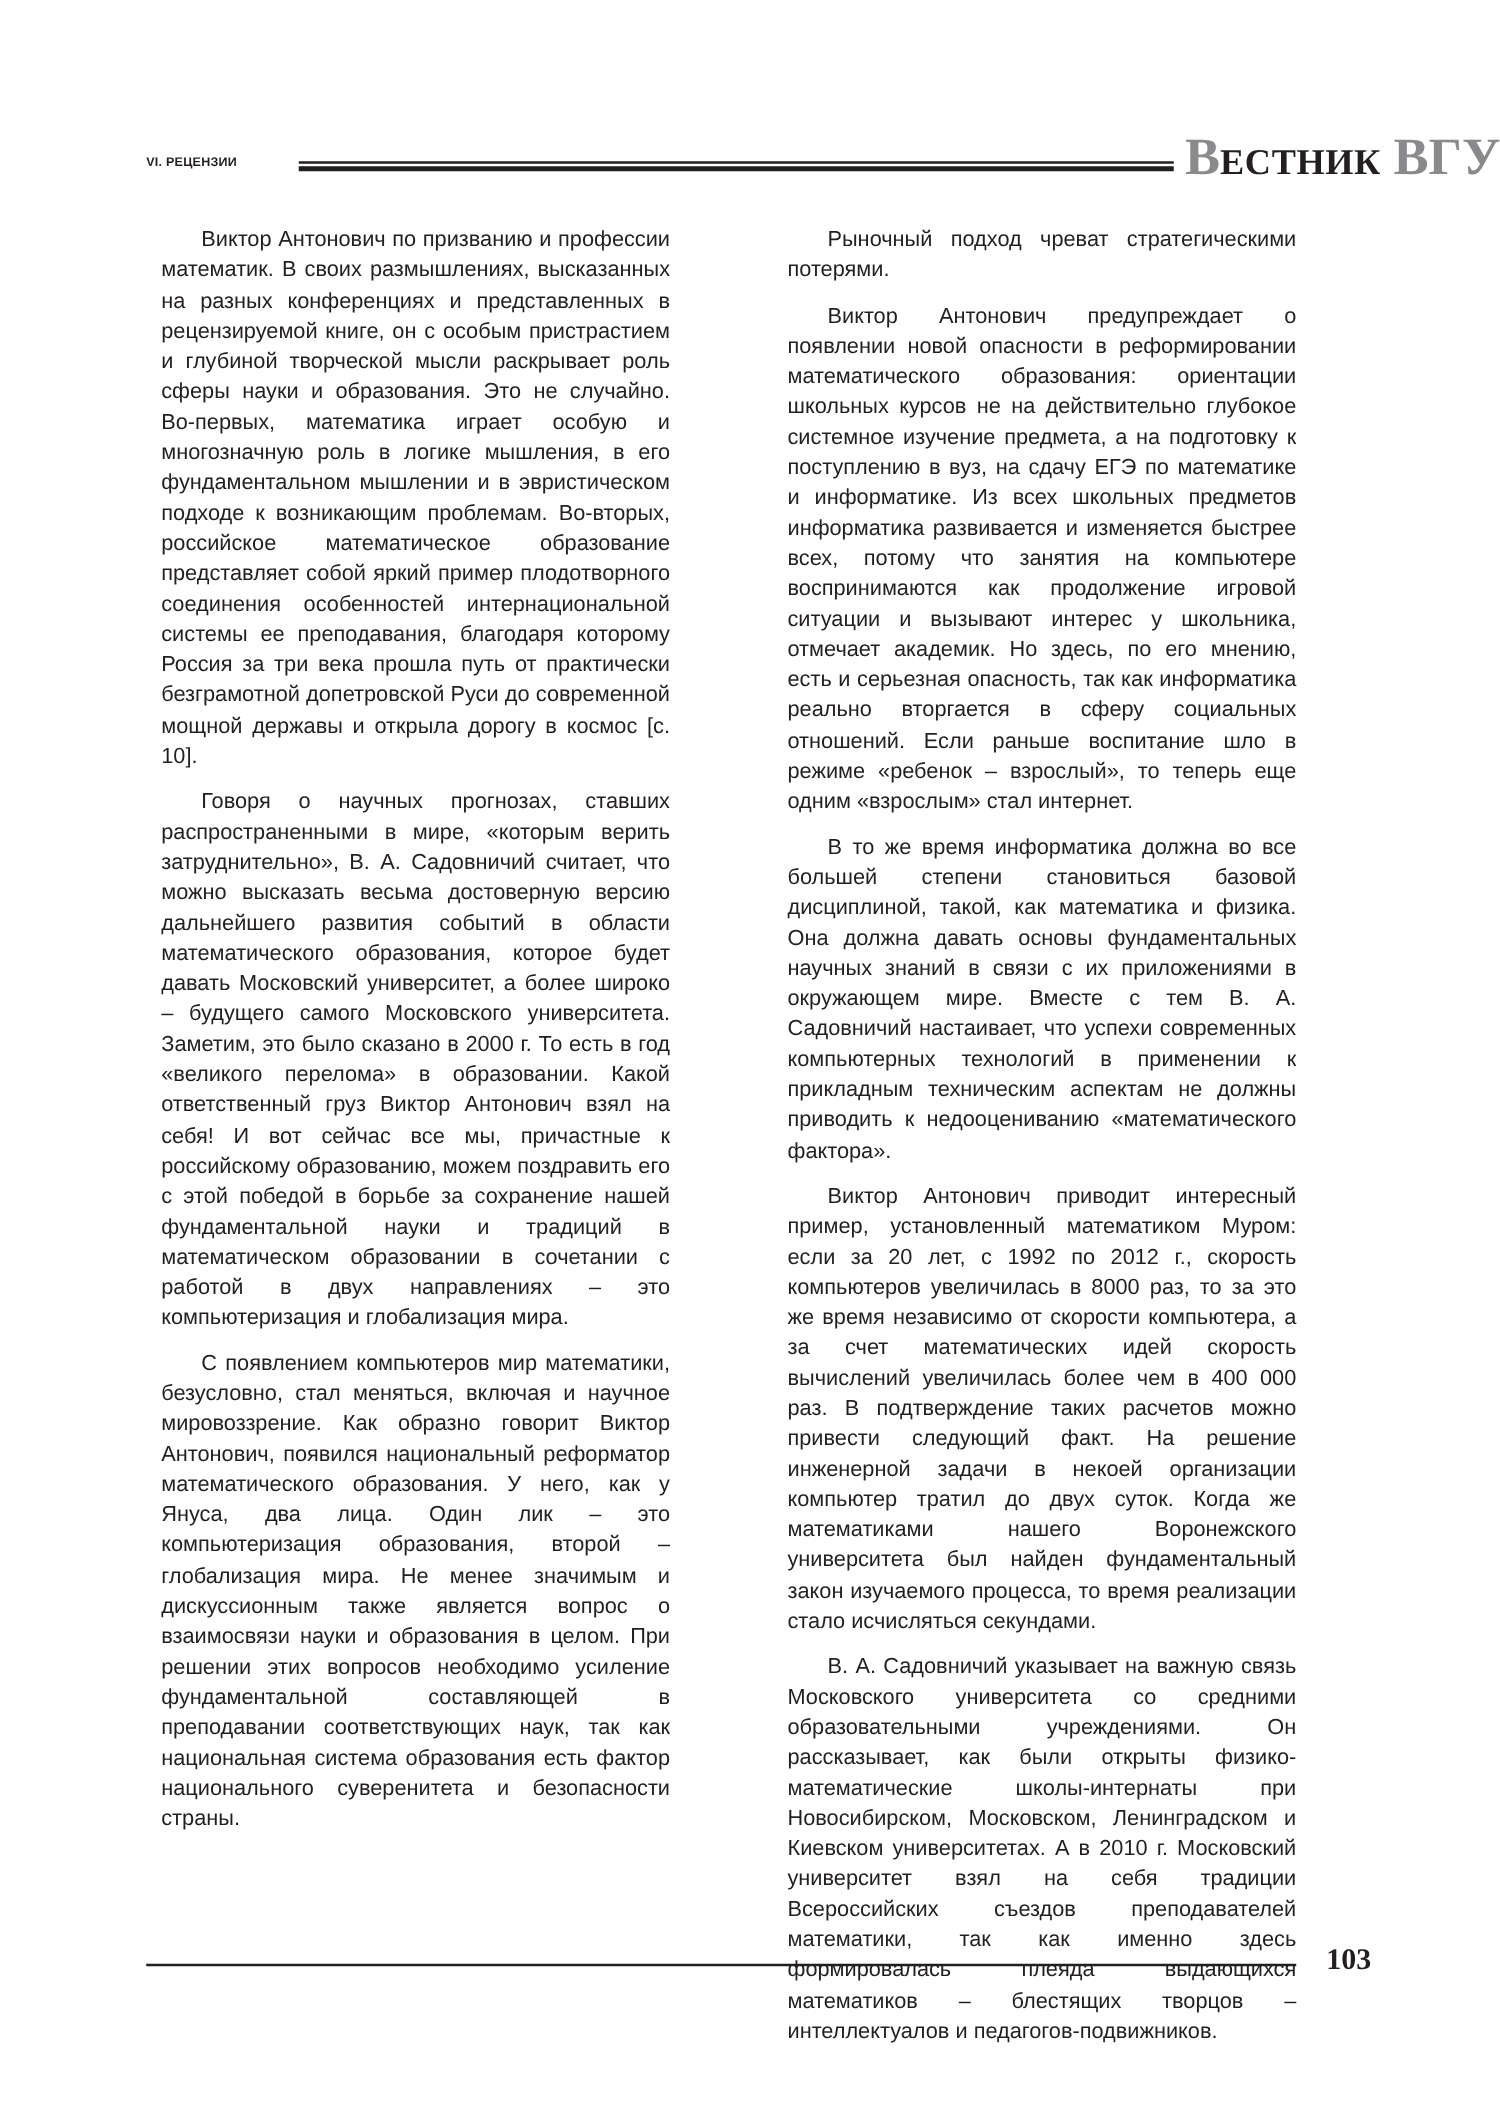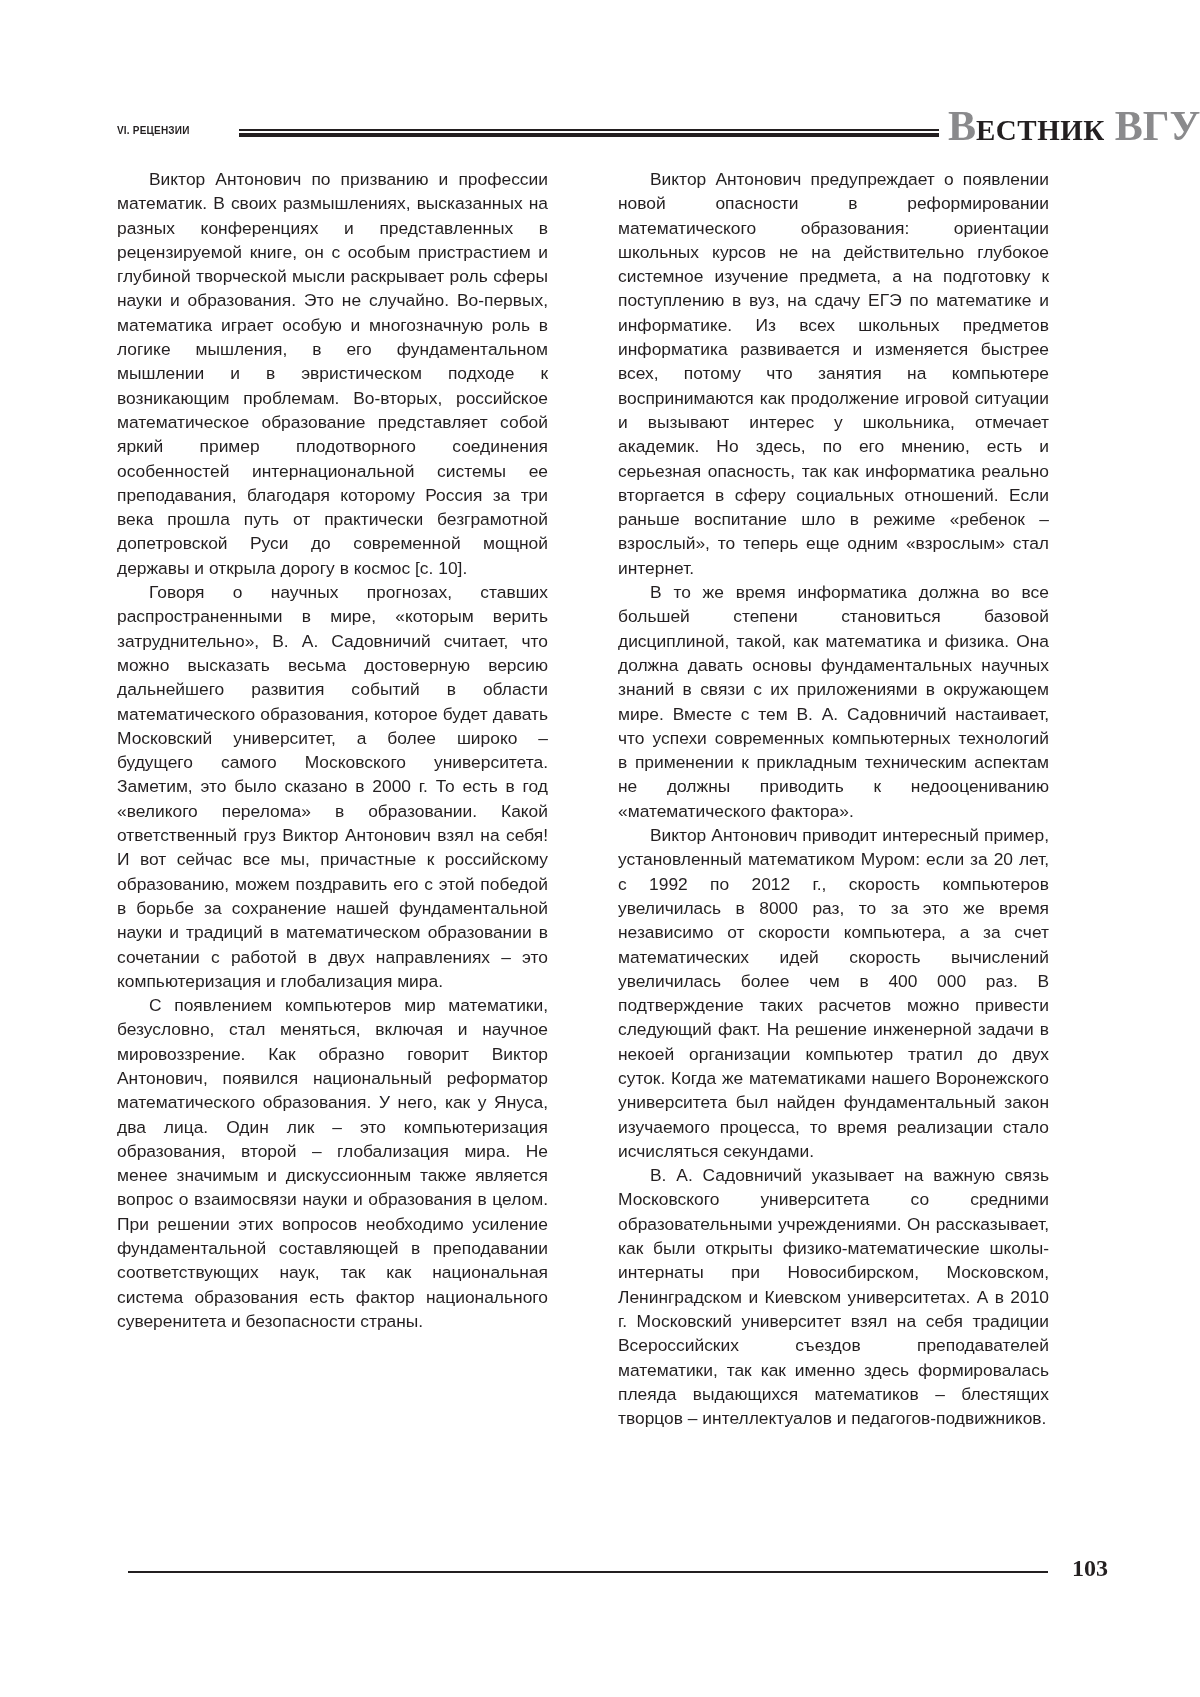--- a/index.html
+++ b/index.html
@@ -11,23 +11,23 @@
   .header-rule::before { top: 0; height: 2px; }
   .header-rule::after { top: 4px; height: 4px; }
   .journal-title { position: absolute; left: 831px; top: -4px; font-family: "Liberation Serif", serif; font-weight: bold; white-space: nowrap; text-align: right; }
   .jt-big { font-size: 42px; color: #8a8a8c; }
   .jt-small { font-size: 29px; color: #231f20; letter-spacing: 0.5px; }
   .jt-vgu { font-size: 42px; color: #8a8a8c; margin-left: 10px; }
 
   .column { position: absolute; top: 167px; width: 431px; font-family: "Liberation Sans", sans-serif; font-size: 17.4px; line-height: 24.3px; text-align: justify; hyphens: manual; }
   .col-left { left: 117px; }
   .col-right { left: 618px; }
-  .column p { margin: 0; text-indent: 32px; }
+  .column p { margin: 12px; text-indent: 32px; }
 
-  .footer { position: absolute; left: 128px; top: 1555px; width: 980px; height: 30px; }
+  .footer { position: absolute; left: 117px; top: 1555px; width: 980px; height: 30px; }
   .footer-rule { position: absolute; left: 0; top: 16px; width: 920px; height: 2px; background: #231f20; }
   .page-number { position: absolute; right: 0; top: 0; font-family: "Liberation Serif", serif; font-weight: bold; font-size: 24px; color: #231f20; }
 </style>
 </head>
 <body>
 
 <div class="header">
   <span class="section-label">VI. РЕЦЕНЗИИ</span>
   <div class="header-rule"></div>
   <div class="journal-title">
@@ -35,20 +35,21 @@
   </div>
 </div>
 
 <div class="column col-left">
   <p>Виктор Антонович по призванию и профессии математик. В своих размышлениях, высказанных на разных конференциях и представленных в рецензируемой книге, он с особым пристрастием и глубиной творческой мысли раскрывает роль сферы науки и образования. Это не случайно. Во-первых, математика играет особую и многозначную роль в логике мышления, в его фундаментальном мышлении и в эвристическом подходе к возникающим проблемам. Во-вторых, российское математическое образование представляет собой яркий пример плодотворного соединения особенностей интернациональной системы ее преподавания, благодаря которому Россия за три века прошла путь от практически безграмотной допетровской Руси до современной мощной державы и открыла дорогу в космос [с. 10].</p>
   <p>Говоря о научных прогнозах, ставших распространенными в мире, «которым верить затруднительно», В. А. Садовничий считает, что можно высказать весьма достоверную версию дальнейшего развития событий в области математического образования, которое будет давать Московский университет, а более широко – будущего самого Московского университета. Заметим, это было сказано в 2000 г. То есть в год «великого перелома» в образовании. Какой ответственный груз Виктор Антонович взял на себя! И вот сейчас все мы, причастные к российскому образованию, можем поздравить его с этой победой в борьбе за сохранение нашей фундаментальной науки и традиций в математическом образовании в сочетании с работой в двух направлениях – это компьютеризация и глобализация мира.</p>
   <p>С появлением компьютеров мир математики, безусловно, стал меняться, включая и научное мировоззрение. Как образно говорит Виктор Антонович, появился национальный реформатор математического образования. У него, как у Януса, два лица. Один лик – это компьютеризация образования, второй – глобализация мира. Не менее значимым и дискуссионным также является вопрос о взаимосвязи науки и образования в целом. При решении этих вопросов необходимо усиление фундаментальной составляющей в преподавании соответствующих наук, так как национальная система образования есть фактор национального суверенитета и безопасности страны.</p>
 </div>
 
 <div class="column col-right">
+  <p>Рыночный подход чреват стратегическими потерями.</p>
   <p>Виктор Антонович предупреждает о появлении новой опасности в реформировании математического образования: ориентации школьных курсов не на действительно глубокое системное изучение предмета, а на подготовку к поступлению в вуз, на сдачу ЕГЭ по математике и информатике. Из всех школьных предметов информатика развивается и изменяется быстрее всех, потому что занятия на компьютере воспринимаются как продолжение игровой ситуации и вызывают интерес у школьника, отмечает академик. Но здесь, по его мнению, есть и серьезная опасность, так как информатика реально вторгается в сферу социальных отношений. Если раньше воспитание шло в режиме «ребенок – взрослый», то теперь еще одним «взрослым» стал интернет.</p>
   <p>В то же время информатика должна во все большей степени становиться базовой дисциплиной, такой, как математика и физика. Она должна давать основы фундаментальных научных знаний в связи с их приложениями в окружающем мире. Вместе с тем В. А. Садовничий настаивает, что успехи современных компьютерных технологий в применении к прикладным техническим аспектам не должны приводить к недооцениванию «математического фактора».</p>
   <p>Виктор Антонович приводит интересный пример, установленный математиком Муром: если за 20 лет, с 1992 по 2012 г., скорость компьютеров увеличилась в 8000 раз, то за это же время независимо от скорости компьютера, а за счет математических идей скорость вычислений увеличилась более чем в 400 000 раз. В подтверждение таких расчетов можно привести следующий факт. На решение инженерной задачи в некоей организации компьютер тратил до двух суток. Когда же математиками нашего Воронежского университета был найден фундаментальный закон изучаемого процесса, то время реализации стало исчисляться секундами.</p>
   <p>В. А. Садовничий указывает на важную связь Московского университета со средними образовательными учреждениями. Он рассказывает, как были открыты физико-математические школы-интернаты при Новосибирском, Московском, Ленинградском и Киевском университетах. А в 2010 г. Московский университет взял на себя традиции Всероссийских съездов преподавателей математики, так как именно здесь формировалась плеяда выдающихся математиков – блестящих творцов – интеллектуалов и педагогов-подвижников.</p>
 </div>
 
 <div class="footer">
   <div class="footer-rule"></div>
   <span class="page-number">103</span>
 </div>

